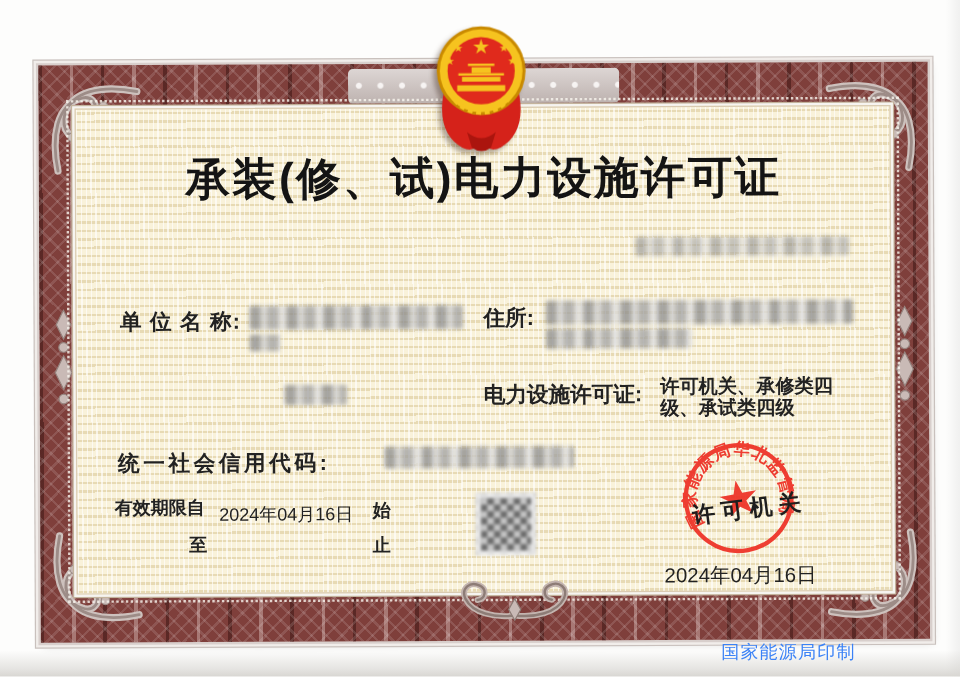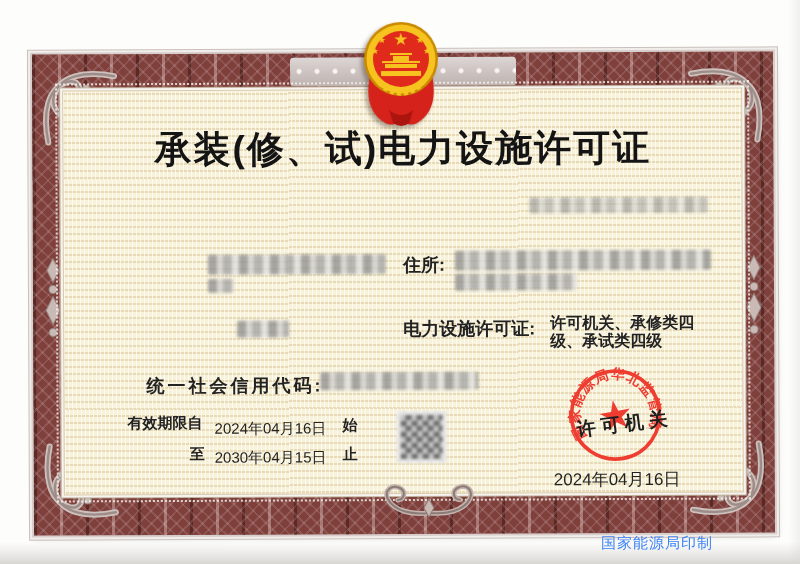--- a/index.html
+++ b/index.html
@@ -52,31 +52,31 @@
   .redact{position:absolute;border-radius:2px;filter:blur(1.8px);opacity:.78;
          background:repeating-linear-gradient(90deg,#8f8f8f 0 9px,#cfcfcf 9px 15px,#a3a3a3 15px 24px,#dedede 24px 31px);}
   .num-redact{left:497px;top:145px;width:178px;height:16px;opacity:.6;}
 
   
   .lbl{position:absolute;font-weight:bold;color:#222;white-space:nowrap;}
   .lbl-company{left:67px;top:202px;font-size:18px;letter-spacing:1px;}
   .lbl-address{left:370px;top:200px;font-size:18px;text-align:right;}
   .lbl-rep{left:67px;top:265px;font-size:18px;letter-spacing:3px;}
   .lbl-class{left:370px;top:264px;font-size:18px;}
-  .lbl-code{left:65px;top:320px;font-size:18px;letter-spacing:3px;margin-left:48px;}
+  .lbl-code{left:65px;top:320px;font-size:18px;letter-spacing:3px;}
   .val-class{position:absolute;left:517px;top:262px;width:172px;font-size:16px;font-weight:bold;
              line-height:18px;color:#222;}
   .red-company1{left:175px;top:201px;width:178px;height:20px;}
   .red-company2{left:175px;top:225px;width:26px;height:14px;}
   .red-address1{left:422px;top:198px;width:256px;height:20px;}
   .red-address2{left:422px;top:221px;width:122px;height:17px;}
   .red-rep{left:204px;top:267px;width:52px;height:17px;}
   .red-code{left:287px;top:319px;width:158px;height:18px;}
 
-  .validity{font-size:15px;color:#222;margin-left:32px;}
+  .validity{font-size:15px;color:#222;}
   .v-from-lbl{left:62px;top:360px;font-weight:bold;}
   .v-from-date{left:149px;top:366px;}
   .v-from-suf{left:277px;top:363px;font-weight:bold;}
   .v-to-lbl{left:124px;top:391px;font-weight:bold;}
   .v-to-date{left:149px;top:395px;}
   .v-to-suf{left:277px;top:392px;font-weight:bold;}
   .validity,.v-from-lbl,.v-from-date,.v-from-suf,.v-to-lbl,.v-to-date,.v-to-suf{position:absolute;}
 
   
   .qr{position:absolute;left:363px;top:358px;width:50px;height:52px;
@@ -198,40 +198,40 @@
         <rect x="44" y="43" width="16" height="5"></rect>
         <rect x="41" y="40" width="22" height="2"></rect>
         <rect x="33" y="48" width="38" height="2"></rect>
       </g>
       <path d="M30,70 a28,28 0 0 0 44,0" stroke="#f6c31f" stroke-width="4" fill="none" stroke-dasharray="4 3"></path>
     </svg>
 
     <div class="title">承装(修、试)电力设施许可证</div>
     <div class="redact num-redact"></div>
 
+    <div class="lbl lbl-company">单 位 名 称:</div>
     <div class="redact red-company1"></div>
     <div class="redact red-company2"></div>
 
     <div class="lbl lbl-address">住所:</div>
     <div class="redact red-address1"></div>
     <div class="redact red-address2"></div>
 
     <div class="redact red-rep"></div>
 
     <div class="lbl lbl-class">电力设施许可证:</div>
     <div class="val-class">许可机关、承修类四级、承试类四级</div>
 
     <div class="lbl lbl-code">统一社会信用代码:</div>
     <div class="redact red-code"></div>
 
     <div class="validity v-from-lbl">有效期限自</div>
     <div class="validity v-from-date">2024年04月16日</div>
     <div class="validity v-from-suf">始</div>
     <div class="validity v-to-lbl">至</div>
-    <div class="validity v-to-date">2030年04月15日</div>
     <div class="validity v-to-suf">止</div>
 
     <div class="qr"></div>
 
     <svg class="seal" viewBox="0 0 100 100">
       <circle cx="50" cy="50" r="44" fill="none" stroke="#ee2f24" stroke-width="3.6"></circle>
       <defs>
           <path id="sealArc" d="M19,68 A36,36 0 1 1 81,68" fill="none"></path>
         </defs>
       <text font-size="14" font-weight="bold" fill="#ee2f24" letter-spacing="1">

